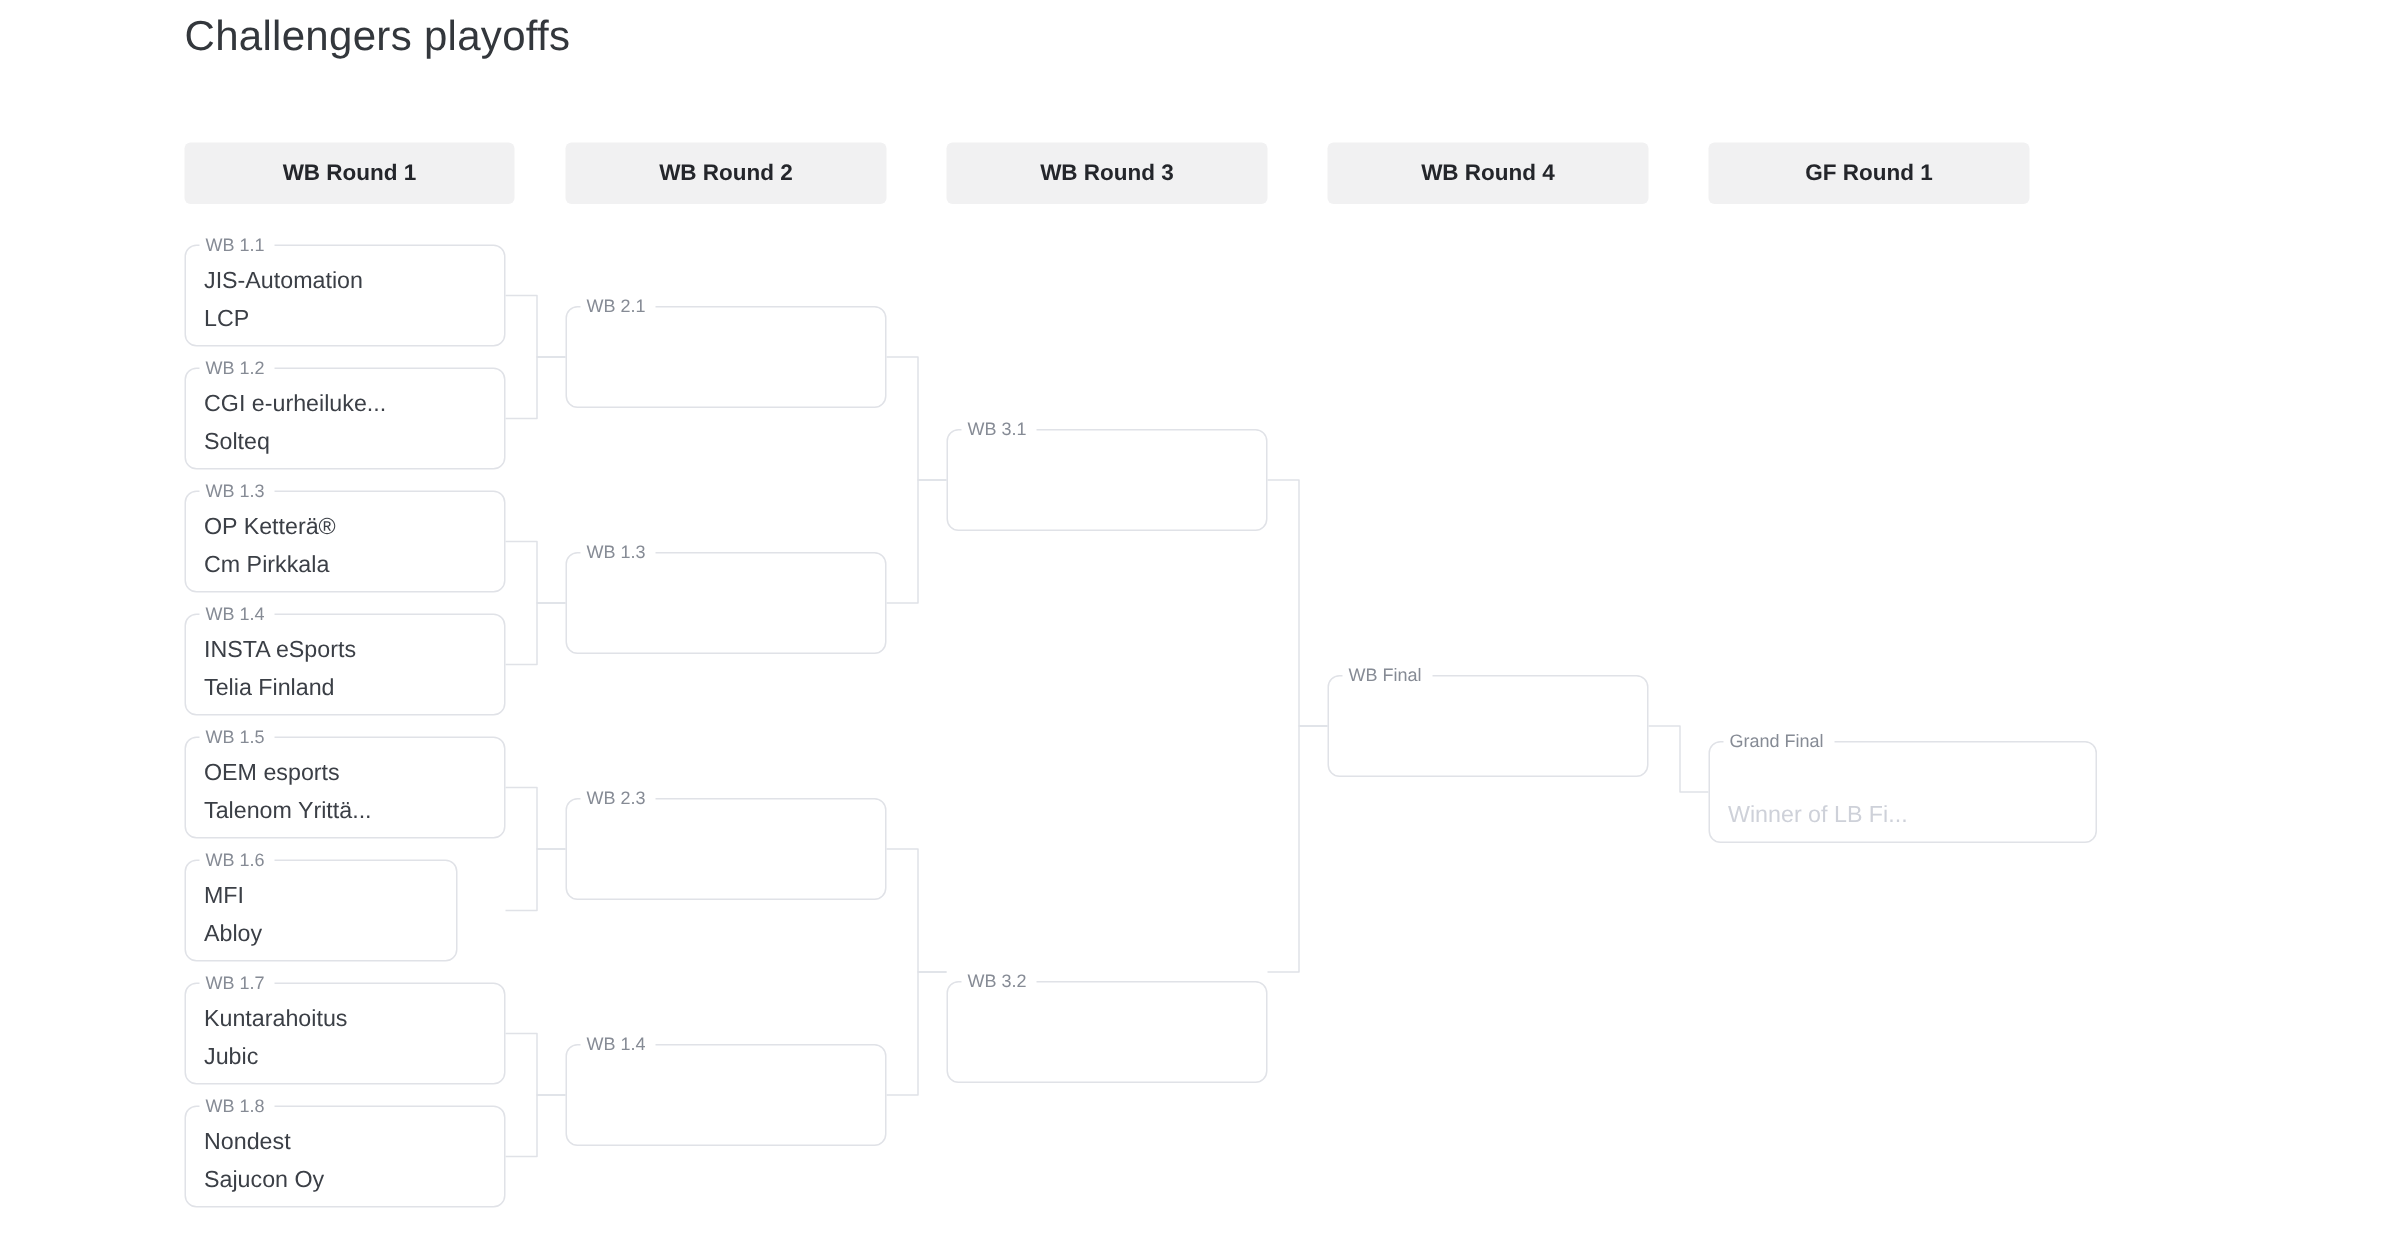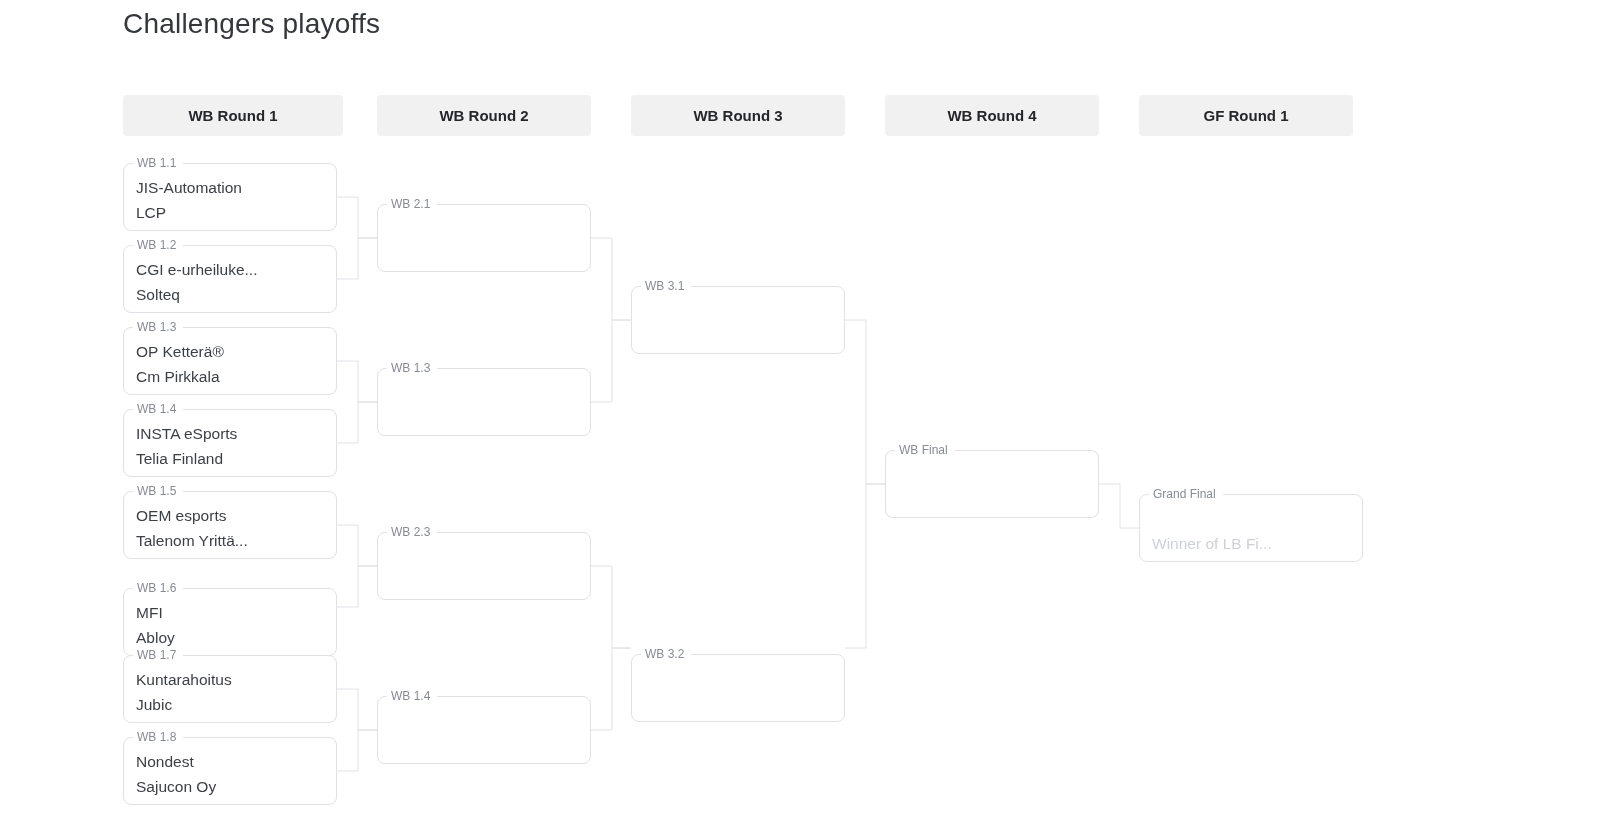--- a/index.html
+++ b/index.html
@@ -133,21 +133,21 @@
           <div class="participant">Telia Finland</div>
         </div>
       </div>
       <div class="match" style="left: 123px; top: 491px; width: 214px; height: 68px;">
         <span class="match-label">WB 1.5</span>
         <div class="participants">
           <div class="participant">OEM esports</div>
           <div class="participant">Talenom Yrittä...</div>
         </div>
       </div>
-      <div class="match" style="left: 123px; top: 573px; width: 214px; height: 68px; margin-top: 15px;">
+      <div class="match" style="left: 123px; top: 573px; width: 182px; height: 68px;">
         <span class="match-label">WB 1.6</span>
         <div class="participants">
           <div class="participant">MFI</div>
           <div class="participant">Abloy</div>
         </div>
       </div>
       <div class="match" style="left: 123px; top: 655px; width: 214px; height: 68px;">
         <span class="match-label">WB 1.7</span>
         <div class="participants">
           <div class="participant">Kuntarahoitus</div>
@@ -203,21 +203,21 @@
           <div class="participant"></div>
         </div>
       </div>
       <div class="match" style="left: 885px; top: 450px; width: 214px; height: 68px;">
         <span class="match-label">WB Final</span>
         <div class="participants">
           <div class="participant"></div>
           <div class="participant"></div>
         </div>
       </div>
-      <div class="match" style="left: 1139px; top: 494px; width: 224px; height: 68px;">
+      <div class="match" style="left: 1139px; top: 494px; width: 259px; height: 68px;">
         <span class="match-label">Grand Final</span>
         <div class="participants">
           <div class="participant"></div>
           <div class="participant muted">Winner of LB Fi...</div>
         </div>
       </div>
     </div>
 </div>
 
 </body></html>

